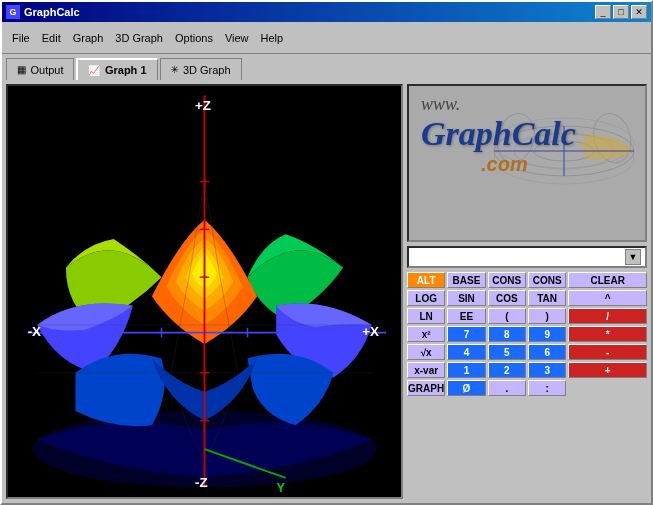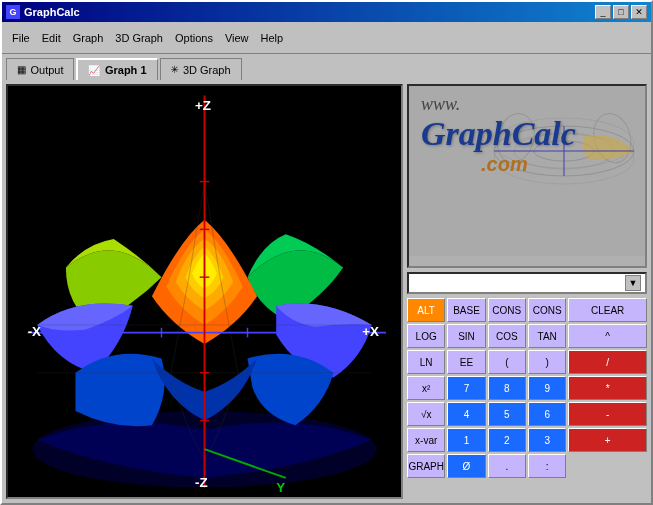--- a/index.html
+++ b/index.html
@@ -144,21 +144,21 @@
     
     .right-panel {
       width: 240px;
       display: flex;
       flex-direction: column;
       gap: 4px;
     }
 
     .logo-area {
       background: #b0b0b0;
-      height: 184px;
+      height: 158px;
       display: flex;
       flex-direction: column;
       align-items: center;
       justify-content: center;
       border: 2px inset #808080;
       position: relative;
       overflow: hidden;
       padding-left: 32px;
     }
 
@@ -202,23 +202,23 @@
     }
 
     
     .calc-buttons {
       display: grid;
       grid-template-columns: repeat(6, 1fr);
       gap: 2px;
     }
 
     .calc-btn {
-      height: 24px;
+      height: 16px;
       font-size: 10px;
-      font-weight: normal;
+      font-weight: bold;
       cursor: pointer;
       border: 1px solid;
       display: flex;
       align-items: center;
       justify-content: center;
       border-top-color: #ffffff;
       border-left-color: #ffffff;
       border-right-color: #808080;
       border-bottom-color: #808080;
     }

